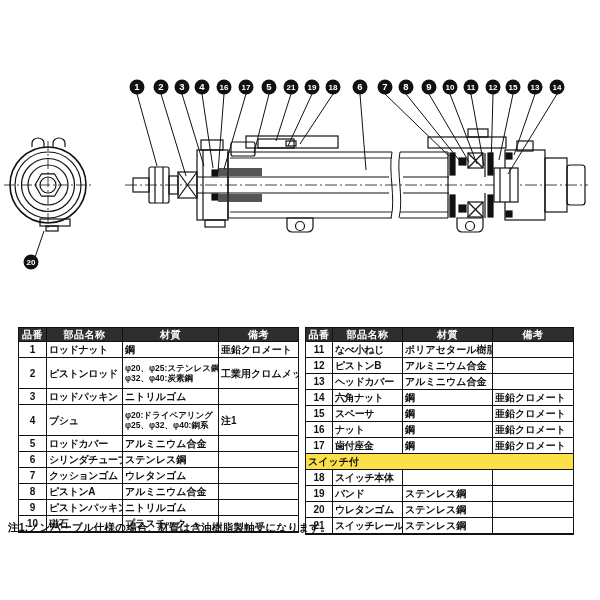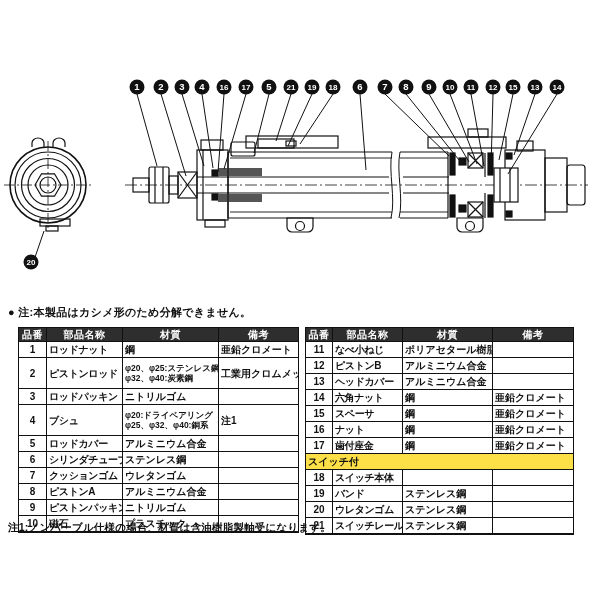--- a/index.html
+++ b/index.html
@@ -188,24 +188,20 @@
         <text x="535" y="90" text-anchor="middle" fill="#fff" font-size="8" font-weight="bold" font-family="&quot;Liberation Sans&quot;,&quot;DejaVu Sans&quot;,sans-serif">13</text>
         <line x1="557" y1="94" x2="508" y2="174" stroke="#111" stroke-width="1"></line>
         <circle cx="557" cy="87" r="7.5" fill="#111"></circle>
         <text x="557" y="90" text-anchor="middle" fill="#fff" font-size="8" font-weight="bold" font-family="&quot;Liberation Sans&quot;,&quot;DejaVu Sans&quot;,sans-serif">14</text>
         <line x1="31" y1="269" x2="44" y2="231" stroke="#111" stroke-width="1"></line>
         <circle cx="31" cy="262" r="7.5" fill="#111"></circle>
         <text x="31" y="265" text-anchor="middle" fill="#fff" font-size="8" font-weight="bold" font-family="&quot;Liberation Sans&quot;,&quot;DejaVu Sans&quot;,sans-serif">20</text>
       </g>
   </svg>
 
-  <div class="note-top">
-    <span>●</span>
-    <span>注:本製品はカシメ形のため分解できません。</span>
-  </div>
 
   <table class="parts left">
     <colgroup>
         <col style="width:28px">
         <col style="width:76px">
         <col style="width:96px">
         <col style="width:80px">
       </colgroup>
     <thead>
         <tr>

